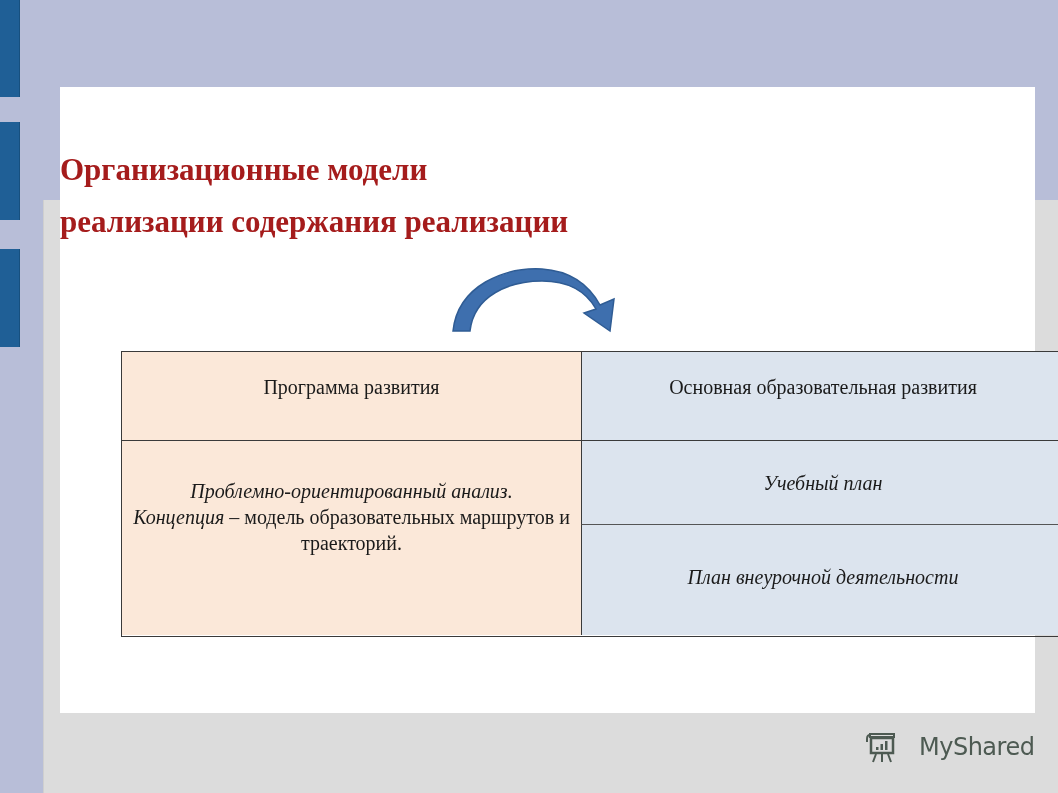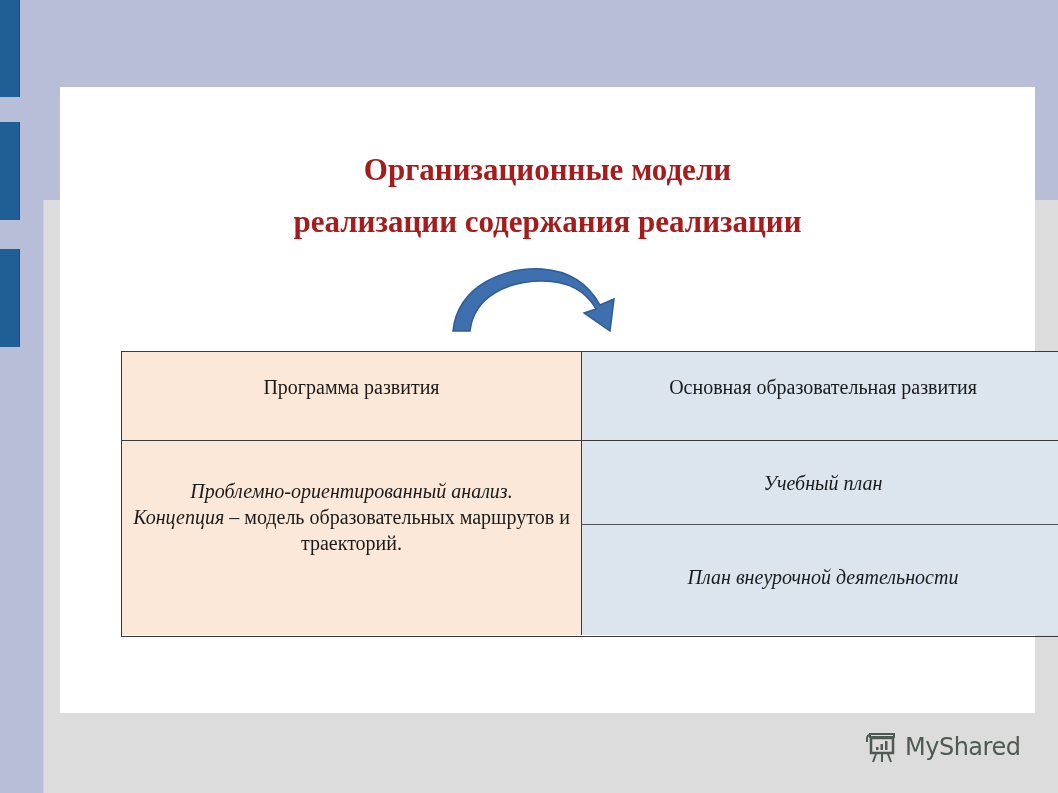--- a/index.html
+++ b/index.html
@@ -20,21 +20,20 @@
       background: #DCDCDC;
       border-left: 1px solid #cfcfcf;
     }
     .slide {
       position: absolute; left: 60px; top: 87px;
       width: 975px; height: 626px;
       background: #FFFFFF;
     }
     .title {
       position: absolute; left: 0; top: 57px; width: 100%;
-      text-align: center;
       color: #A51C1C;
       font-weight: bold;
       font-size: 31px;
       line-height: 52px;
       font-family: "Liberation Serif", "DejaVu Serif", serif;
     }
     .arrow {
       position: absolute; left: 390px; top: 178px;
       width: 180px; height: 68px;
     }
@@ -55,21 +54,21 @@
     .peach { background: #FBE8D9; }
     .blue { background: #DCE4EE; }
     .h-left { left: 0; top: 0; width: 459px; height: 88px; align-items: flex-start; padding-top: 22px; }
     .h-right { left: 459px; top: 0; width: 483px; height: 88px; align-items: flex-start; padding-top: 22px; border-left: 1.5px solid #3a3a3a; }
     .b-left { left: 0; top: 88px; width: 459px; height: 195px; border-top: 1.5px solid #3a3a3a; align-items: flex-start; padding-top: 37px; }
     .b-right-1 { left: 459px; top: 88px; width: 483px; height: 84px; border-top: 1.5px solid #3a3a3a; border-left: 1.5px solid #3a3a3a; }
     .b-right-2 { left: 459px; top: 172px; width: 483px; height: 111px; border-top: 1.5px solid #555; border-left: 1.5px solid #3a3a3a; padding-bottom: 6px; text-align: right; }
     .it { font-style: italic; }
     .logo {
       position: absolute; left: 865px; top: 730px;
-      display: flex; align-items: center; gap: 6px;
+      display: flex; align-items: center; gap: 20px;
       color: #4a5850;
     }
     .logo-text {
       font-family: "DejaVu Sans", "Liberation Sans", sans-serif;
       font-size: 24px;
       letter-spacing: -0.5px;
       color: #4d5a52;
     }
   </style>
 </head>

